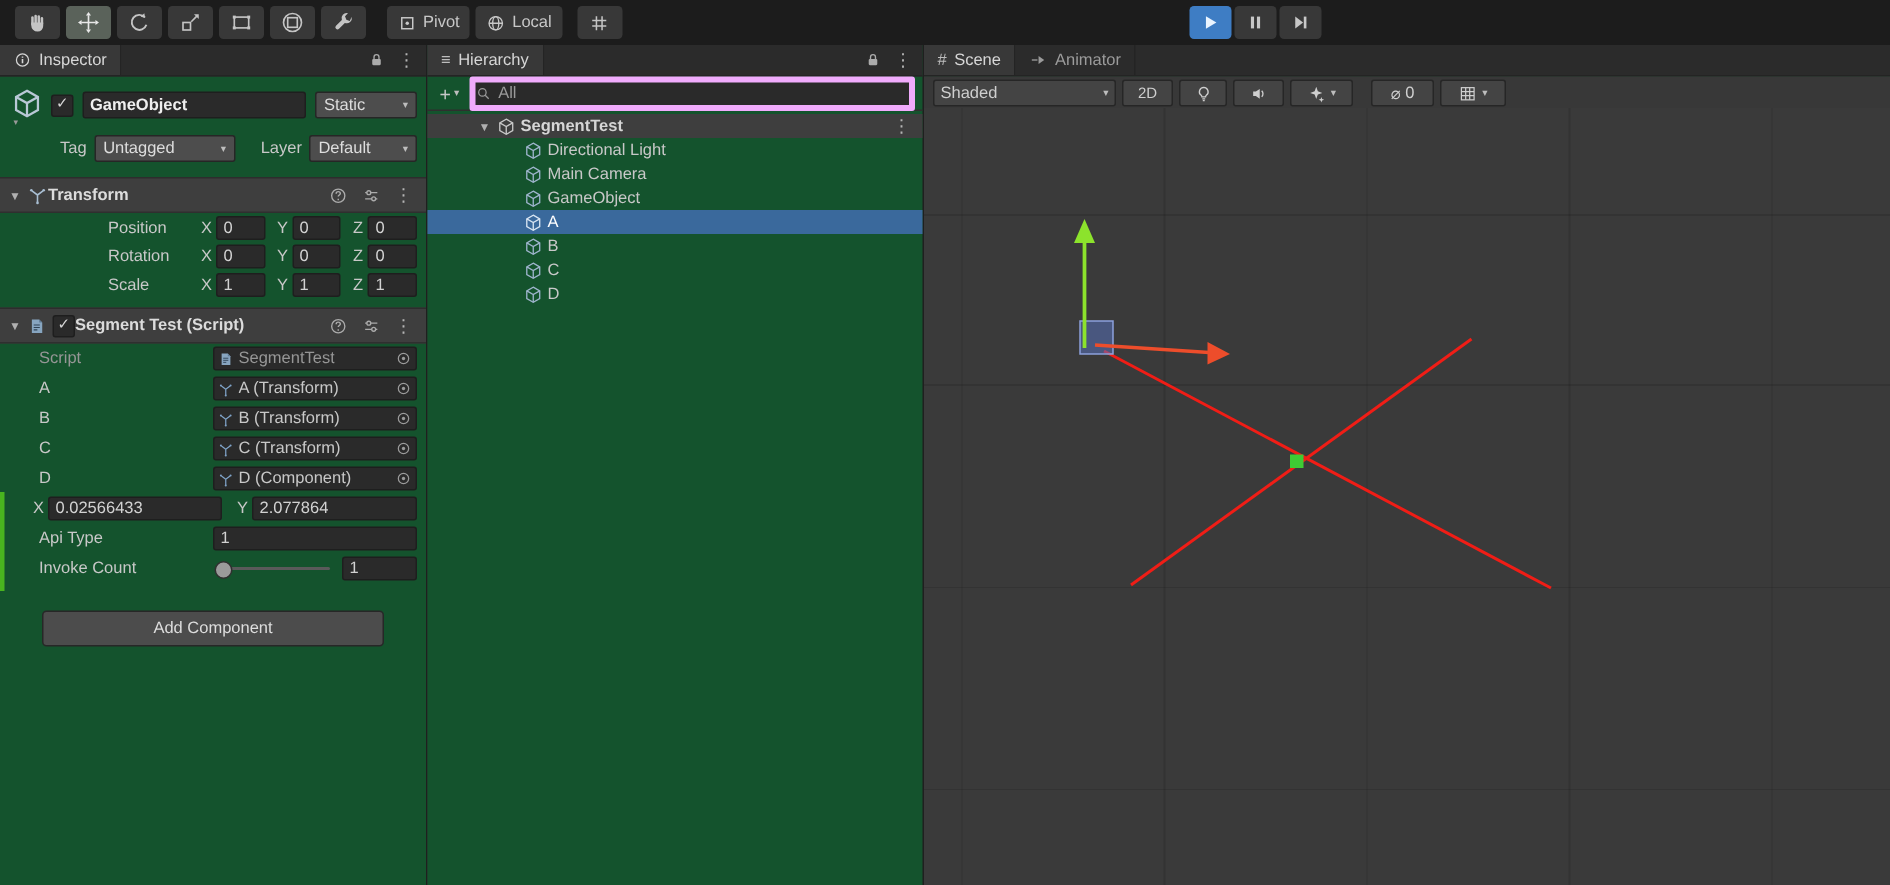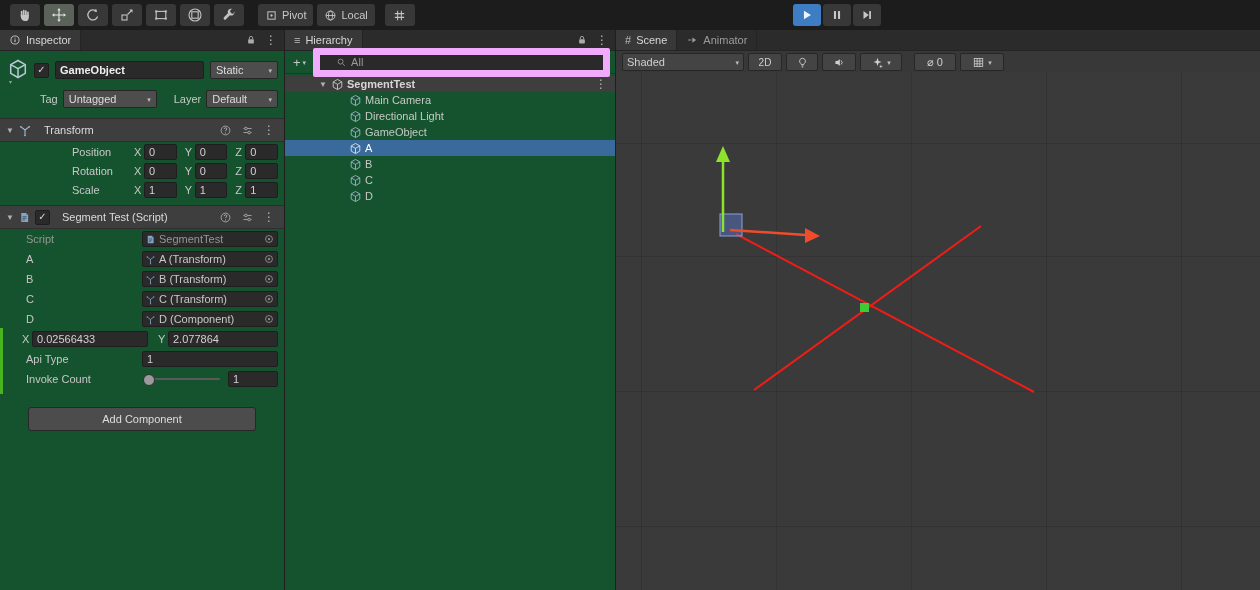--- a/index.html
+++ b/index.html
@@ -38,41 +38,41 @@
   .cb{width:13px;height:13px;background:#2A2A2A;border:1px solid #1E1E1E;border-radius:2px;display:flex;align-items:center;justify-content:center;color:#D8D8D8;font-size:10px;line-height:1;}
   
   .go-header{padding:6px 6px 6px 6px;}
   .go-row1{display:flex;align-items:center;height:26px;}
   .go-cube{position:relative;width:28px;height:24px;color:#B9C8D6;}
   .go-cube .arrow{position:absolute;left:3px;bottom:-3px;font-size:6px;color:#9A9A9A;}
   .go-name{flex:1;margin:0 6px;height:16px;line-height:16px;font-weight:bold;color:#EFEFEF;}
   .go-row2{display:flex;align-items:center;margin-top:7px;padding-left:34px;gap:5px;}
   .lbl{color:#C8C8C8;}
   .comp-header{height:22px;background:#3E3E3E;border-top:1px solid #2D2D2D;border-bottom:1px solid #2F2F2F;display:flex;align-items:center;padding:0 4px 0 6px;}
-  .comp-title{font-weight:normal;color:#DCDCDC;margin-left:12px;}
+  .comp-title{font-weight:bold;color:#DCDCDC;margin-left:0;}
   .hdr-icons{margin-left:auto;display:flex;align-items:center;gap:9px;padding-right:5px;color:#ABABAB;}
   .vrow{display:flex;align-items:center;height:19px;padding:0 6px 0 26px;}
   .vlabel{width:62px;flex:0 0 62px;margin-left:46px;}
   .axis{width:10px;flex:0 0 10px;}
   .vfield{flex:1;margin-right:8px;}
   .vrow .vfield:last-child{margin-right:0;}
   .prow{display:flex;align-items:center;height:20px;padding:0 6px 0 26px;}
   .plabel{flex:0 0 116px;overflow:hidden;white-space:nowrap;}
   .objfield{flex:1;display:flex;align-items:center;gap:3px;background:#2A2A2A;border:1px solid #1E1E1E;border-radius:2px;height:14px;padding:0 2px;}
   .objfield span{white-space:nowrap;overflow:hidden;}
   .picker{margin-left:auto;color:#9A9A9A;}
   .gray{color:#969696;}
   .slider{width:76px;height:2px;background:#5A5A5A;border-radius:1px;position:relative;margin-left:2px;}
   .knob{position:absolute;left:-1px;top:-4px;width:10px;height:10px;border-radius:50%;background:#9B9B9B;border:1px solid #303030;}
   .addcomp{width:226px;height:22px;margin:18px auto 0 auto;background:#4C4C4C;border:1px solid #272727;border-radius:3px;display:flex;align-items:center;justify-content:center;color:#DDDDDD;}
   .override-strip{position:absolute;left:0;top:298px;width:3px;height:66px;background:#49B41F;}
   
   .searchrow{height:22px;display:flex;align-items:center;padding:0 5px;gap:4px;border-bottom:1px solid #2F2F2F;}
   .plusbtn{display:flex;align-items:center;gap:2px;color:#C8C8C8;padding:0 3px;height:16px;}
-  .searchbox{flex:1;display:flex;align-items:center;gap:4px;background:#2A2A2A;border:7px solid #f0abfc;border-radius:2px;height:15px;padding:0 16px;color:#9A9A9A;}
+  .searchbox{flex:1;display:flex;align-items:center;gap:4px;background:#2A2A2A;border:4px solid #f0abfc;border-radius:2px;height:15px;padding:0 0;color:#9A9A9A;}
   .tree{padding-top:2px;}
   .trow{height:16px;display:flex;align-items:center;}
   .trow .cubeic{color:#9EB4CC;margin-right:3px;}
   .rootrow{background:#3E3E3E;padding-left:34px;}
   .rootrow .name{font-weight:bold;color:#D6D6D6;}
   .rootrow .kebab{margin-left:auto;padding-right:8px;}
   .item{padding-left:64px;color:#C8C8C8;}
   .item.selected{background:#3A699C;color:#FFFFFF;}
   
   .scene-toolbar{height:22px;background:#383838;border-bottom:1px solid #2A2A2A;display:flex;align-items:center;padding:0 6px;gap:4px;}
@@ -518,27 +518,27 @@
       <svg class="ic cubeic" style="color:#C8C8C8" width="13" height="13" viewBox="0 0 16 16">
           <use href="#i-cube"></use>
         </svg>
       <span class="name">SegmentTest</span>
       <span class="kebab">⋮</span>
     </div>
     <div class="trow item">
       <svg class="ic cubeic" width="13" height="13" viewBox="0 0 16 16">
           <use href="#i-cube"></use>
         </svg>
-      <span>Main Camera</span>
+      <span>Directional Light</span>
     </div>
     <div class="trow item">
       <svg class="ic cubeic" width="13" height="13" viewBox="0 0 16 16">
           <use href="#i-cube"></use>
         </svg>
-      <span>Directional Light</span>
+      <span>Main Camera</span>
     </div>
     <div class="trow item">
       <svg class="ic cubeic" width="13" height="13" viewBox="0 0 16 16">
           <use href="#i-cube"></use>
         </svg>
       <span>GameObject</span>
     </div>
     <div class="trow item selected">
       <svg class="ic cubeic" style="color:#D7E4F2" width="13" height="13" viewBox="0 0 16 16">
           <use href="#i-cube"></use>

